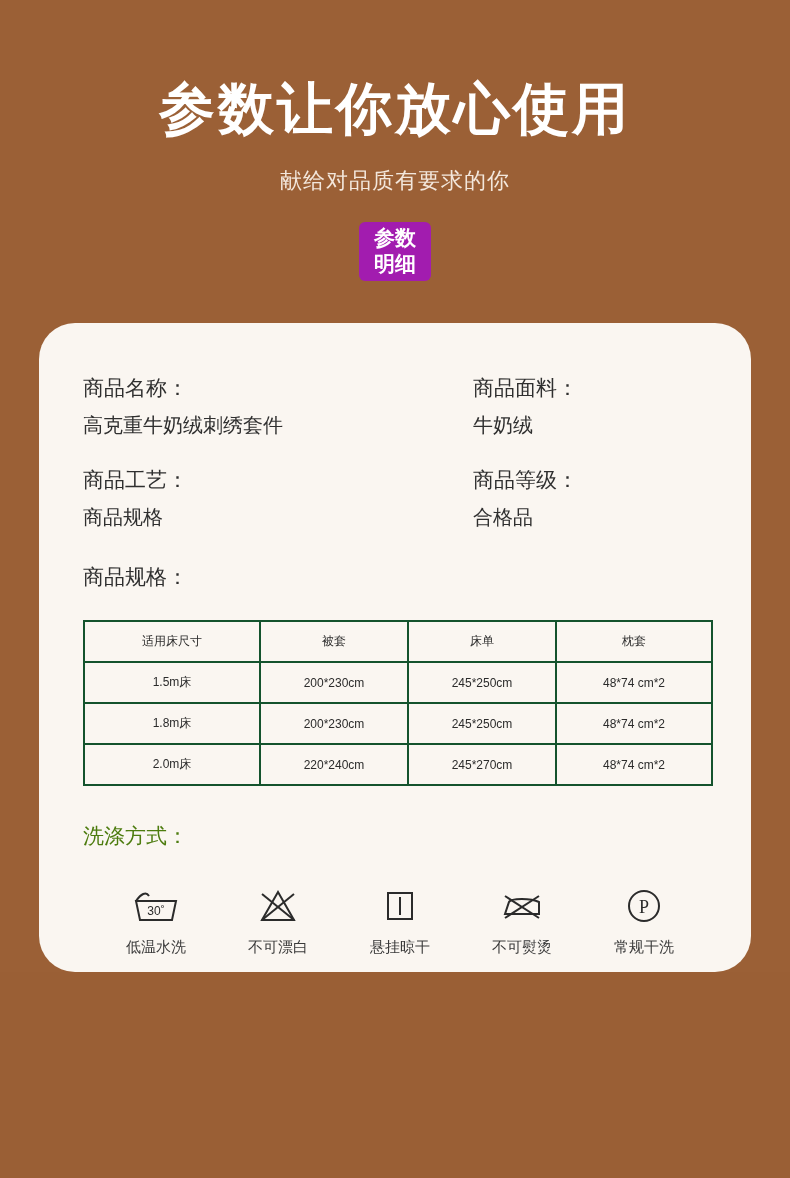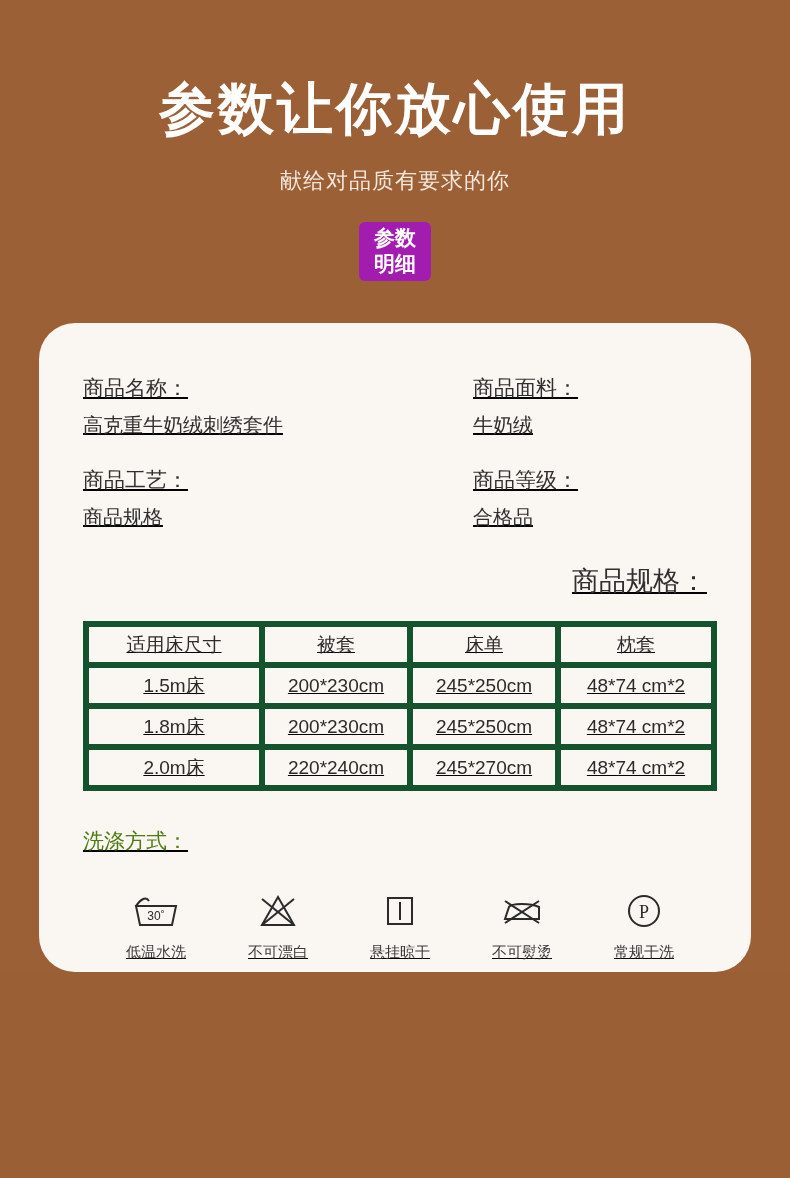--- a/index.html
+++ b/index.html
@@ -54,56 +54,54 @@
     line-height: 1.25;
   }
   .card {
     margin-top: 42px;
     width: 712px;
     height: 770px;
     background: #faf6f1;
     border-radius: 36px;
     padding: 54px 44px 0 44px;
     position: relative;
-    text-decoration: underline;
   }
   .info-grid {
     display: grid;
     grid-template-columns: 390px 1fr;
     row-gap: 0px;
   }
   .info-block { margin-bottom: 34px; }
   .info-label {
     font-size: 21px;
     color: #2f2f2f;
     line-height: 1.0;
     margin-bottom: 17px;
   }
   .info-value {
     font-size: 20px;
     color: #2f2f2f;
     line-height: 1.0;
   }
   .spec-label {
-    font-size: 27px;
+    font-size: 21px;
     color: #2f2f2f;
     margin-top: 2px;
-    margin-bottom: 22px;
-    text-align: right;
+    margin-bottom: 29px;
   }
   table.spec {
     border-collapse: collapse;
     width: 628px;
     margin-left: 0px;
     table-layout: fixed;
   }
   table.spec th, table.spec td {
-    border: 6px solid #14532d;
+    border: 2px solid #14532d;
     text-align: center;
-    font-size: 19px;
+    font-size: 12px;
     color: #2b2b2b;
     height: 41px;
     font-weight: normal;
     padding: 0;
   }
   table.spec col.c1 { width: 176px; }
   table.spec col.c2 { width: 148px; }
   table.spec col.c3 { width: 148px; }
   table.spec col.c4 { width: 156px; }
   .wash-label {

